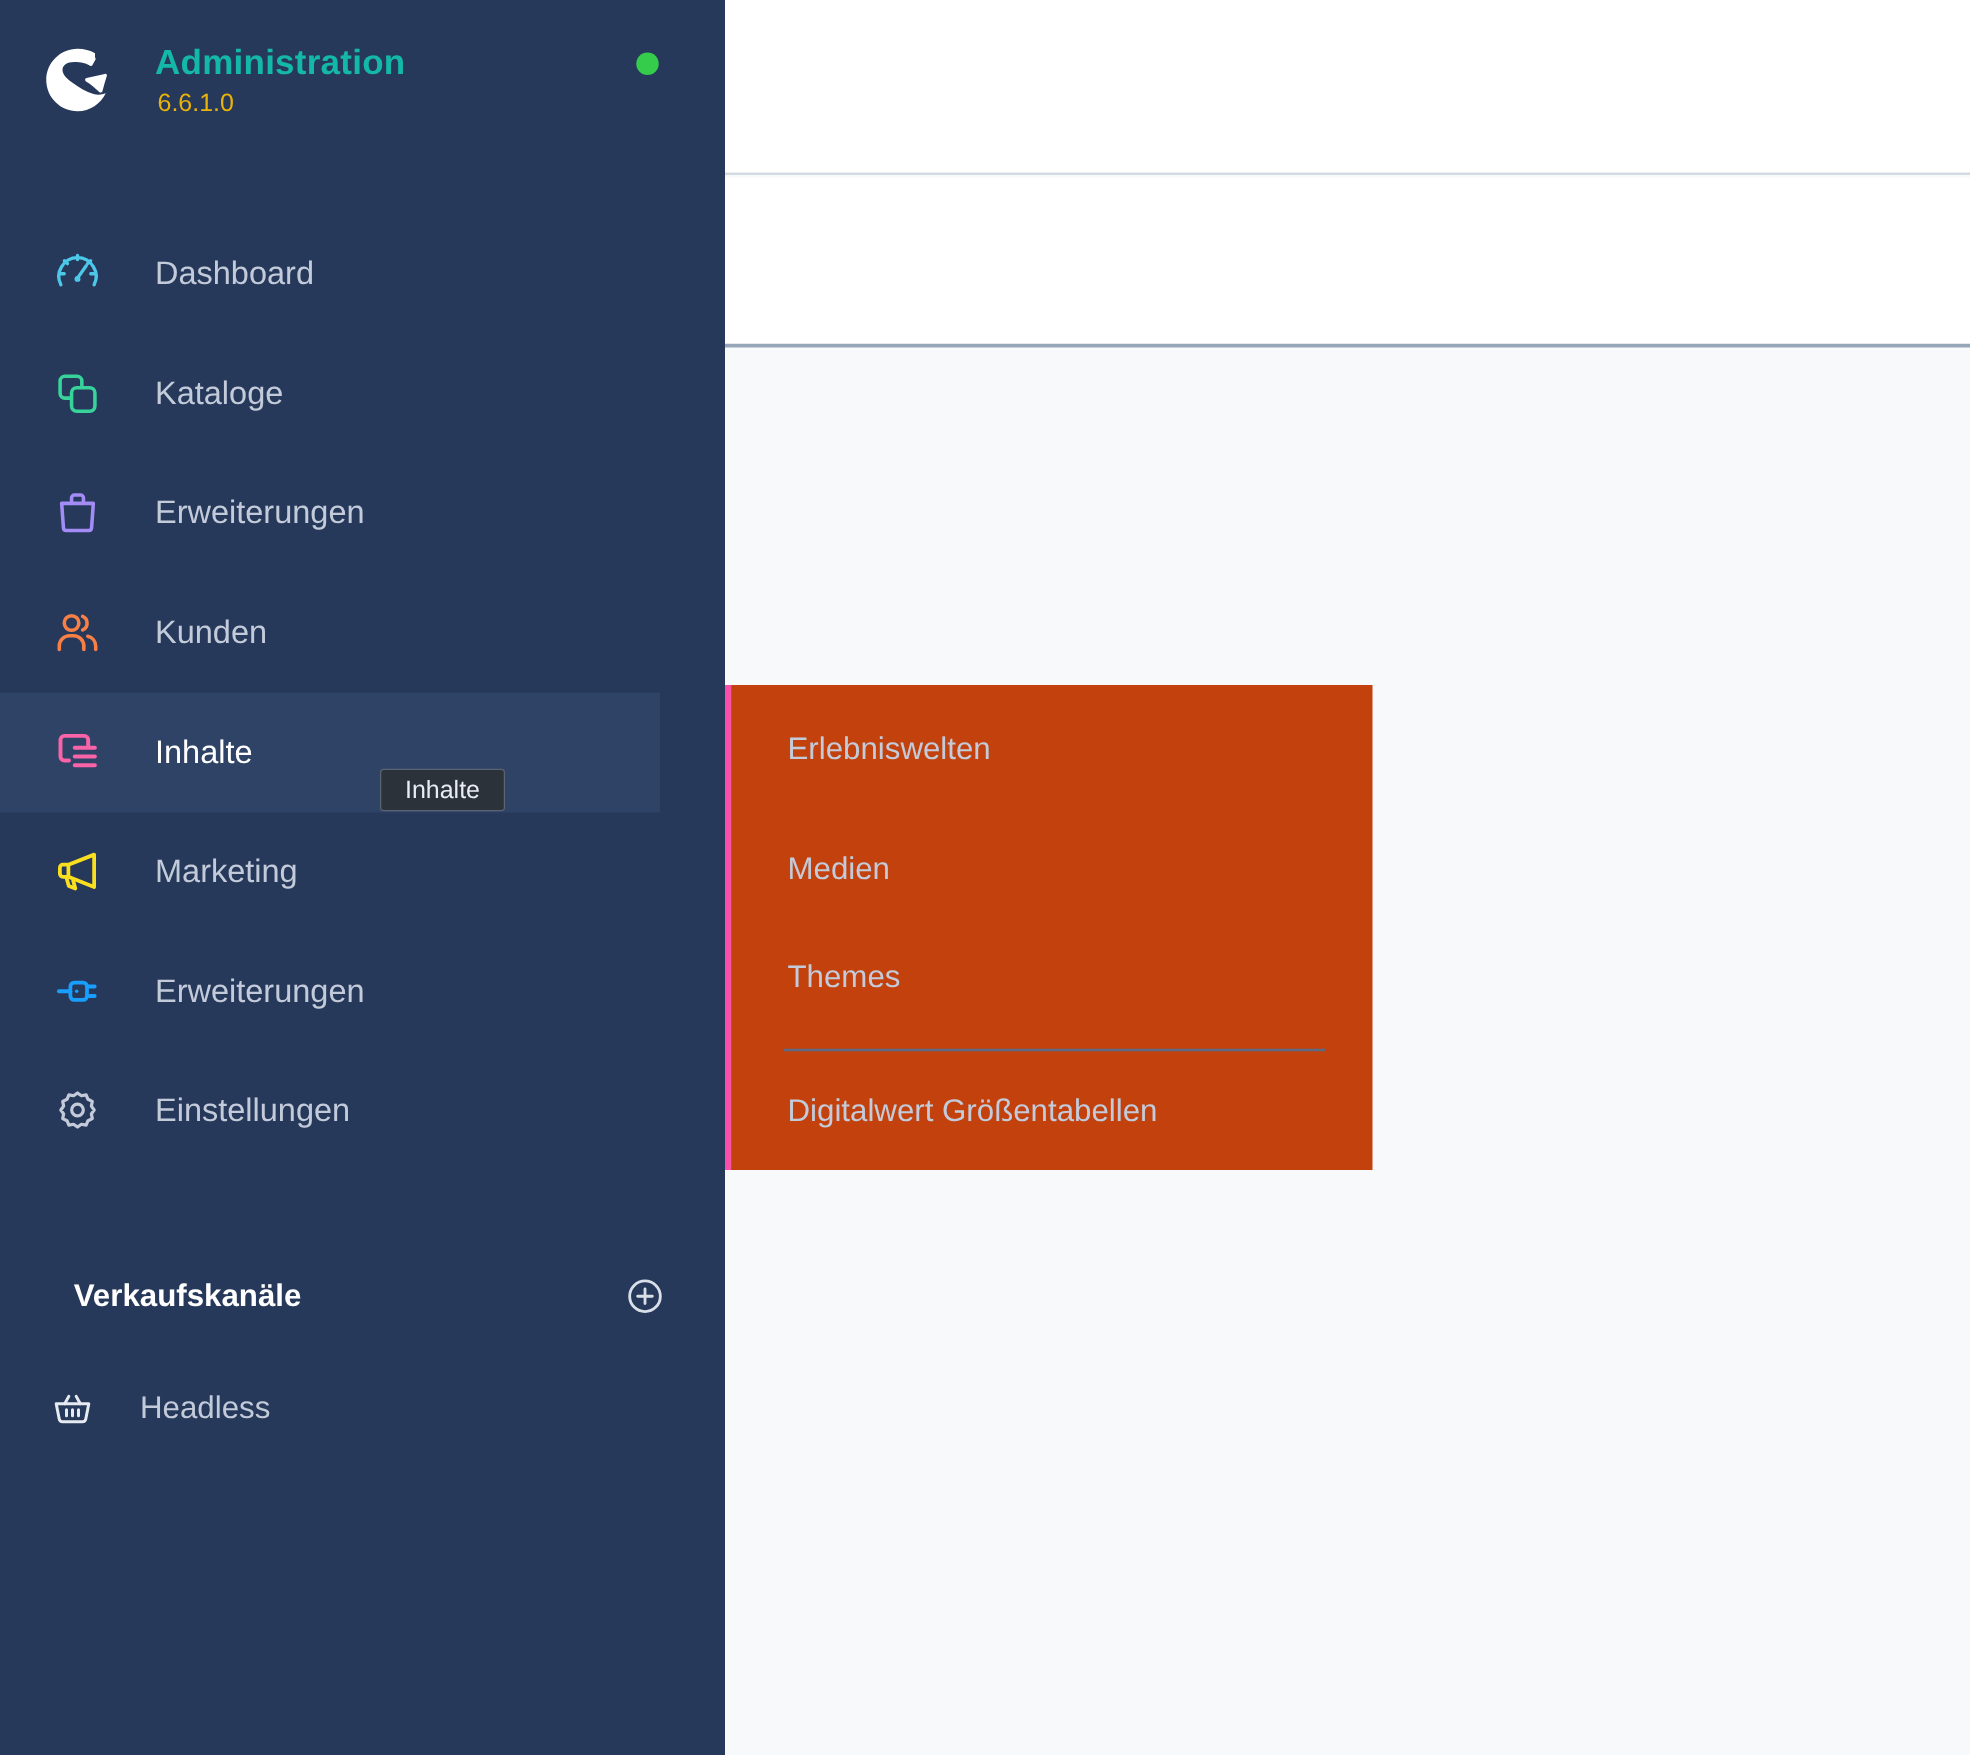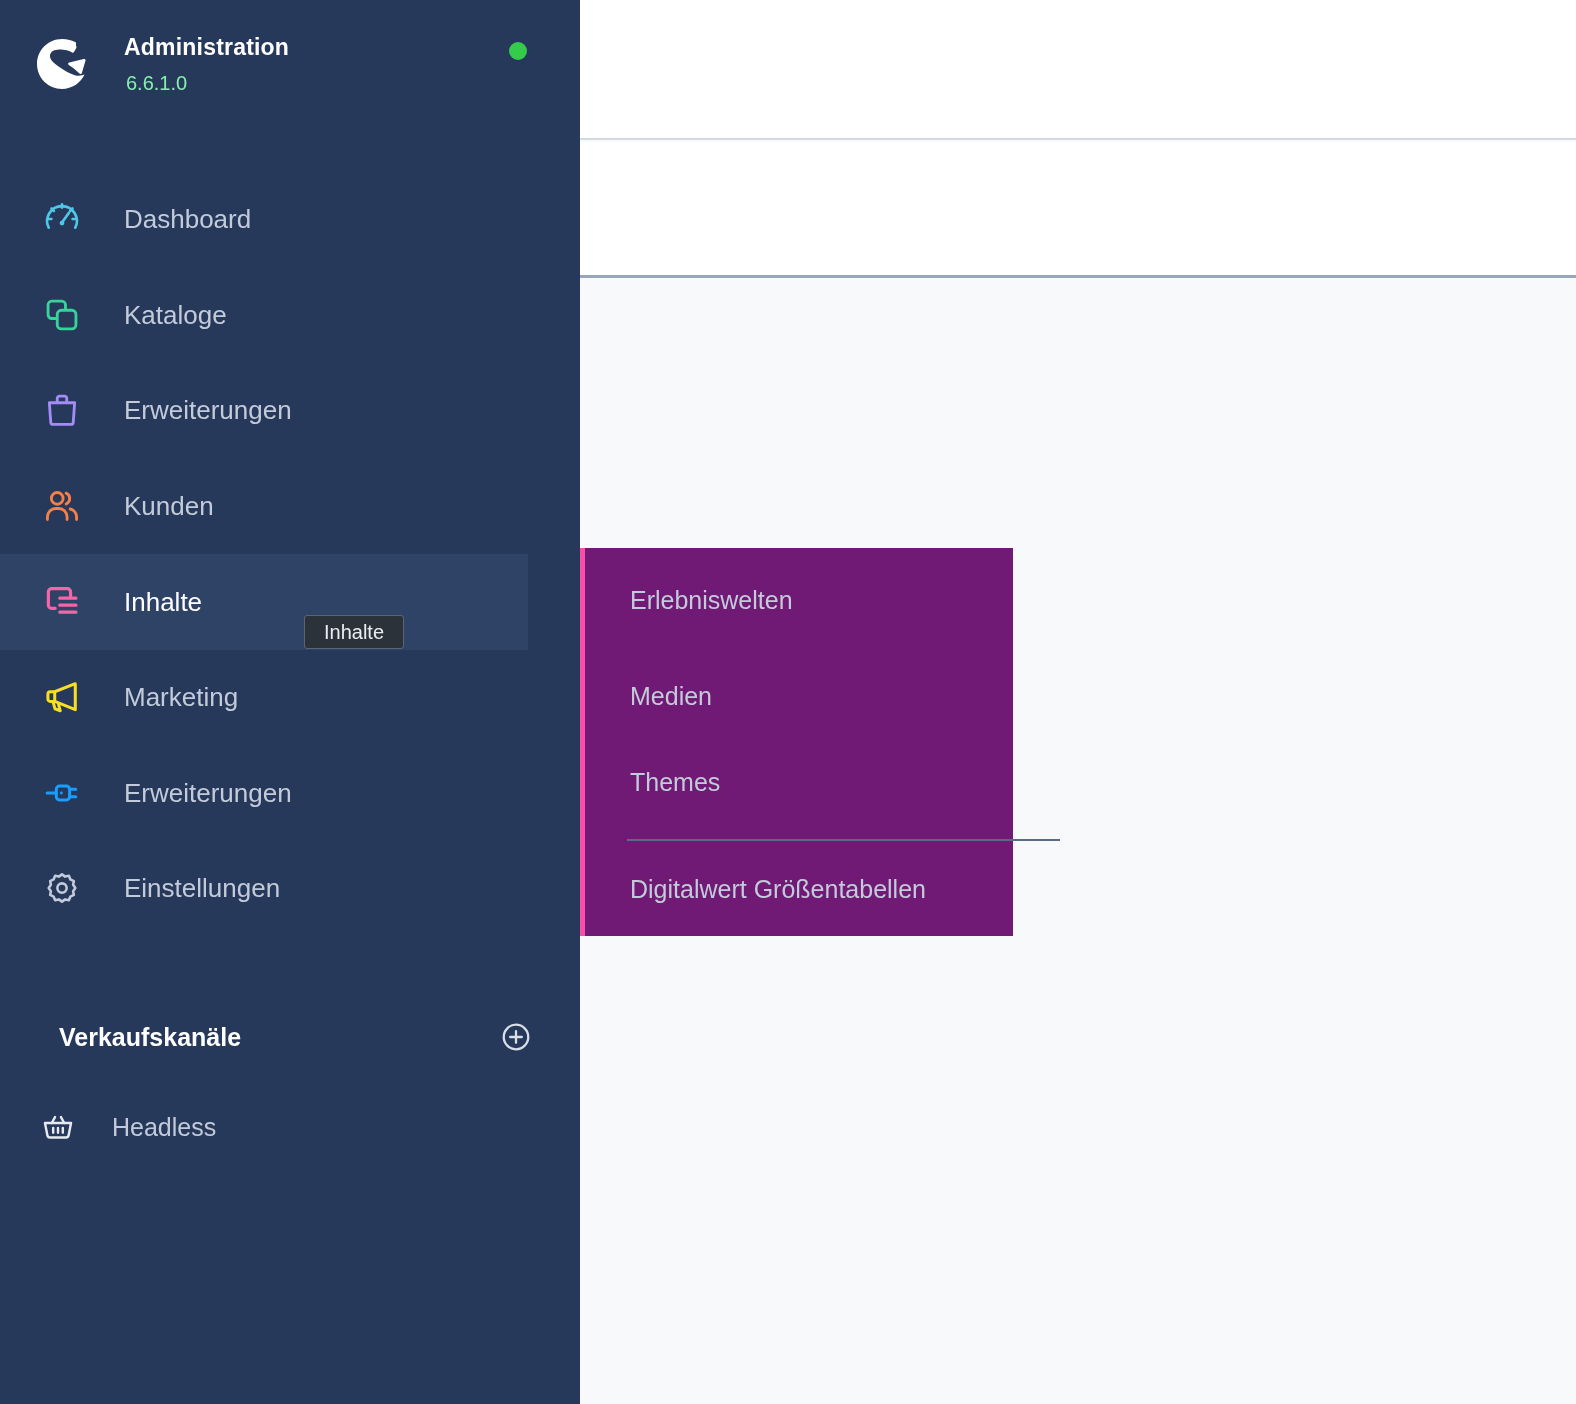--- a/index.html
+++ b/index.html
@@ -39,26 +39,26 @@
     background: #27395a;
   }
 
   .brand { position: absolute; left: 0; top: 0; width: 580px; height: 140px; }
   .brand-logo {
     position: absolute; left: 30px; top: 32px;
     width: 64px; height: 64px;
   }
   .brand-title {
     position: absolute; left: 124px; top: 34px;
-    color: #ffffff; font-size: 23px; font-weight: bold;
+    color: #14b8a6; font-size: 28px; font-weight: bold;
     letter-spacing: .2px; white-space: nowrap; text-align: center;
   }
   .brand-version {
     position: absolute; left: 126px; top: 72px;
-    color: #86efac; font-size: 20px; white-space: nowrap; text-align: center;
+    color: #eab308; font-size: 20px; white-space: nowrap; text-align: center;
   }
   .status-dot {
     position: absolute; left: 509px; top: 42px;
     width: 18px; height: 18px; border-radius: 50%;
     background: #35cc4b;
   }
 
   
   .nav { position: absolute; left: 0; top: 0; width: 580px; }
   .nav-item {
@@ -117,22 +117,22 @@
     border: 1px solid #5a6472;
     border-radius: 3px;
     display: flex; align-items: center; justify-content: center;
     z-index: 40;
   }
   .tooltip-text { color: #e9edf3; font-size: 20px; white-space: nowrap; }
 
   
   .flyout {
     position: absolute; left: 580px; top: 548px;
-    width: 433px; height: 388px;
-    background: #701a75;
+    width: 518px; height: 388px;
+    background: #c2410c;
     z-index: 30;
   }
   .flyout-accent {
     position: absolute; left: 0; top: 0; width: 5px; height: 388px;
     background: #f94fa9;
   }
   .flyout-item {
     position: absolute; left: 5px; width: 513px; height: 96px;
     display: flex; align-items: center;
   }

